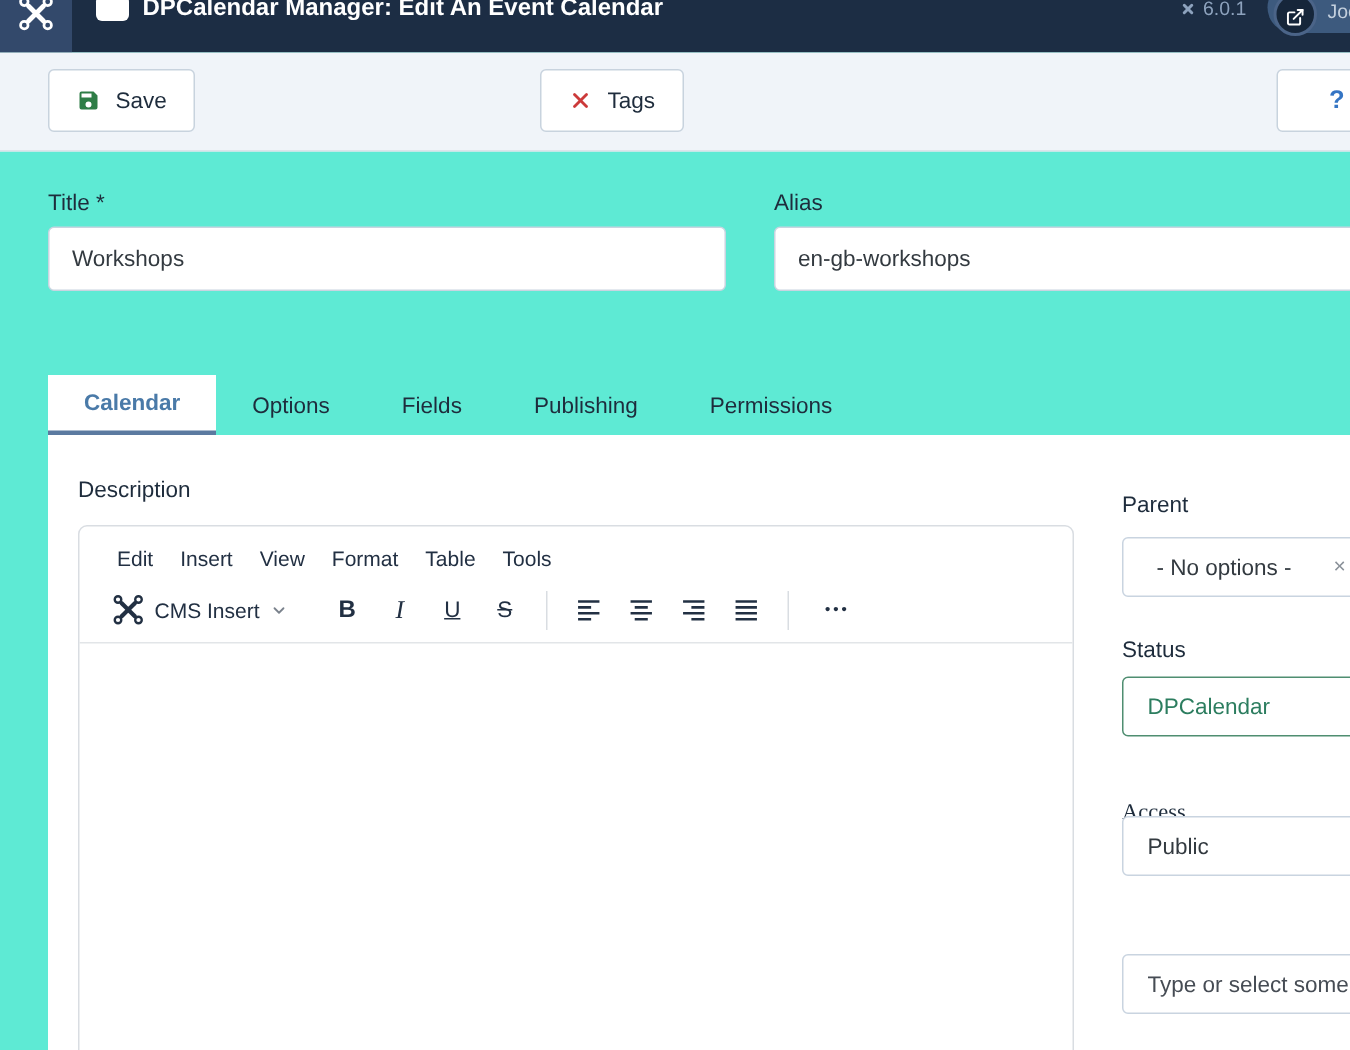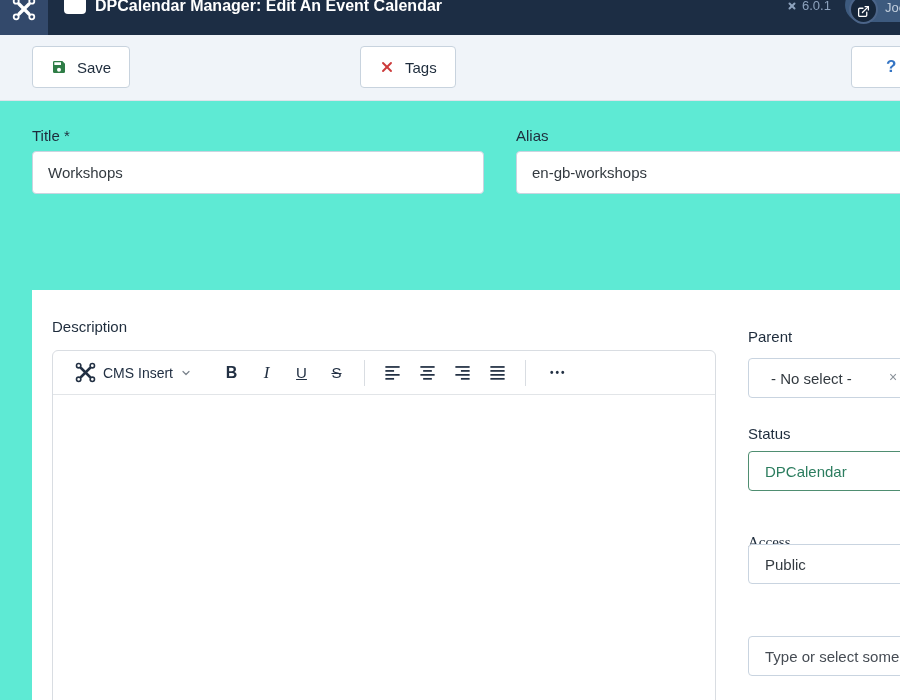--- a/index.html
+++ b/index.html
@@ -145,24 +145,39 @@
     <button class="btn" id="btn-help">
       <span>?</span>
     </button>
   </div>
 
   <div class="fld-label" id="title-label">Title *</div>
   <input class="text-input" id="title-input" value="Workshops" style="">
   <div class="fld-label" id="alias-label">Alias</div>
   <input class="text-input" id="alias-input" value="en-gb-workshops" style="">
 
+  <div class="tabs">
+    <div class="tab active">Calendar</div>
+    <div class="tab">Options</div>
+    <div class="tab">Fields</div>
+    <div class="tab">Publishing</div>
+    <div class="tab">Permissions</div>
+  </div>
   <div class="panel"></div>
 
   <div class="fld-label" id="desc-label">Description</div>
   <div class="editor">
+    <div class="editor-menubar">
+      <div class="menu-item">Edit</div>
+      <div class="menu-item">Insert</div>
+      <div class="menu-item">View</div>
+      <div class="menu-item">Format</div>
+      <div class="menu-item">Table</div>
+      <div class="menu-item">Tools</div>
+    </div>
     <div class="editor-toolbar">
       <div class="cms-btn">
         <svg class="jlogo" viewBox="0 0 24 24" fill="none" stroke="currentColor">
           <path d="M7 7 L17 17" stroke-width="3.2" stroke-linecap="round"></path>
           <path d="M17 7 L7 17" stroke-width="3.2" stroke-linecap="round"></path>
           <circle cx="4.2" cy="4.2" r="2.5" stroke-width="1.8"></circle>
           <circle cx="19.8" cy="4.2" r="2.5" stroke-width="1.8"></circle>
           <circle cx="4.2" cy="19.8" r="2.5" stroke-width="1.8"></circle>
           <circle cx="19.8" cy="19.8" r="2.5" stroke-width="1.8"></circle>
         </svg>
@@ -210,21 +225,21 @@
         </svg>
       </div>
       <div class="tb-sep"></div>
       <div class="more-dots">•••</div>
     </div>
     <div style="height:260px;"></div>
   </div>
 
   <div class="side-label" id="parent-label">Parent</div>
   <div class="side-field" id="parent-field">
-    <span>- No select -</span>
+    <span>- No options -</span>
     <span class="clear-x">×</span>
   </div>
 
   <div class="side-label" id="status-label">Status</div>
   <div class="side-field" id="status-field">
     <span>DPCalendar</span>
   </div>
 
   <div class="side-label" id="access-label">Access</div>
   <div class="side-field" id="access-field">

